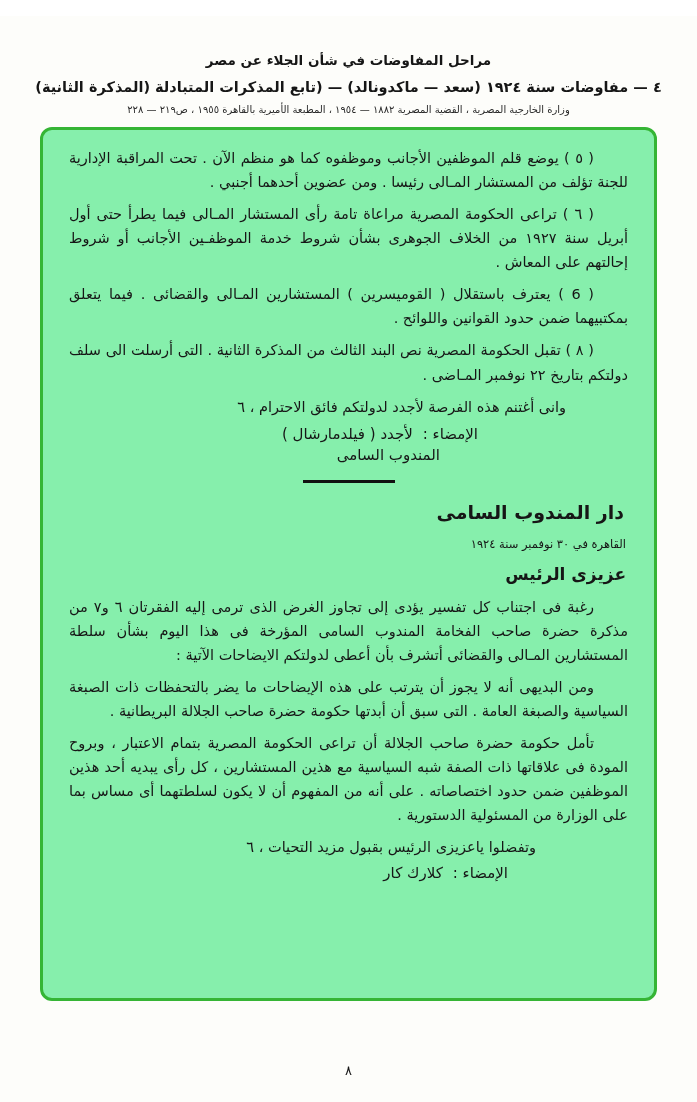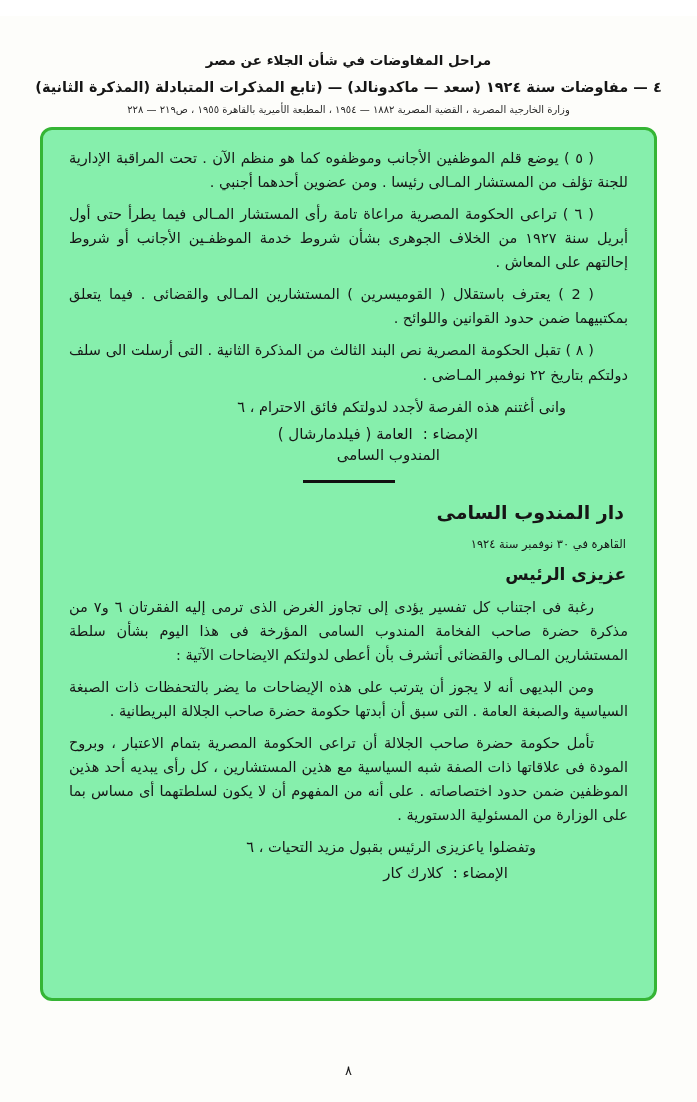--- a/index.html
+++ b/index.html
@@ -45,28 +45,28 @@
   <header class="doc-header">
     <div class="h-title">مراحل المفاوضات في شأن الجلاء عن مصر</div>
     <div class="h-subtitle">٤ — مفاوضات سنة ١٩٢٤ (سعد — ماكدونالد) — (تابع المذكرات المتبادلة (المذكرة الثانية)</div>
     <div class="h-source">وزارة الخارجية المصرية ، القضية المصرية ١٨٨٢ — ١٩٥٤ ، المطبعة الأميرية بالقاهرة ١٩٥٥ ، ص٢١٩ — ٢٢٨</div>
   </header>
 
   <div class="green-box" style="border-color: rgb(53, 181, 53);">
 
     <p class="para">( ٥ )  يوضع قلم الموظفين الأجانب وموظفوه كما هو منظم الآن . تحت المراقبة الإدارية للجنة تؤلف من المستشار المـالى رئيسا . ومن عضوين أحدهما أجنبي .</p>
     <p class="para">( ٦ )  تراعى الحكومة المصرية مراعاة تامة رأى المستشار المـالى فيما يطرأ حتى أول أبريل سنة ١٩٢٧ من الخلاف الجوهرى بشأن شروط خدمة الموظفـين الأجانب أو شروط إحالتهم على المعاش .</p>
-    <p class="para">( 2 )  يعترف باستقلال ( القوميسرين ) المستشارين المـالى والقضائى . فيما يتعلق بمكتبيهما ضمن حدود القوانين واللوائح .</p>
+    <p class="para">( 6 )  يعترف باستقلال ( القوميسرين ) المستشارين المـالى والقضائى . فيما يتعلق بمكتبيهما ضمن حدود القوانين واللوائح .</p>
     <p class="para">( ٨ )  تقبل الحكومة المصرية نص البند الثالث من المذكرة الثانية . التى أرسلت الى سلف دولتكم بتاريخ ٢٢ نوفمبر المـاضى .</p>
 
     <p class="para closing">وانى أغتنم هذه الفرصة لأجدد لدولتكم فائق الاحترام ، ٦</p>
 
     <div class="sig">
       <div>
-        <span>الإمضاء :</span><span class="sig-name">العامة ( فيلدمارشال )</span>
+        <span>الإمضاء :</span><span class="sig-name">لأجدد ( فيلدمارشال )</span>
       </div>
       <div class="sig-title">المندوب السامى</div>
     </div>
 
     <div class="divider"></div>
 
     <h2 class="l2-title">دار المندوب السامى</h2>
     <div class="l2-date">القاهرة في ٣٠ نوفمبر سنة ١٩٢٤</div>
 
 

